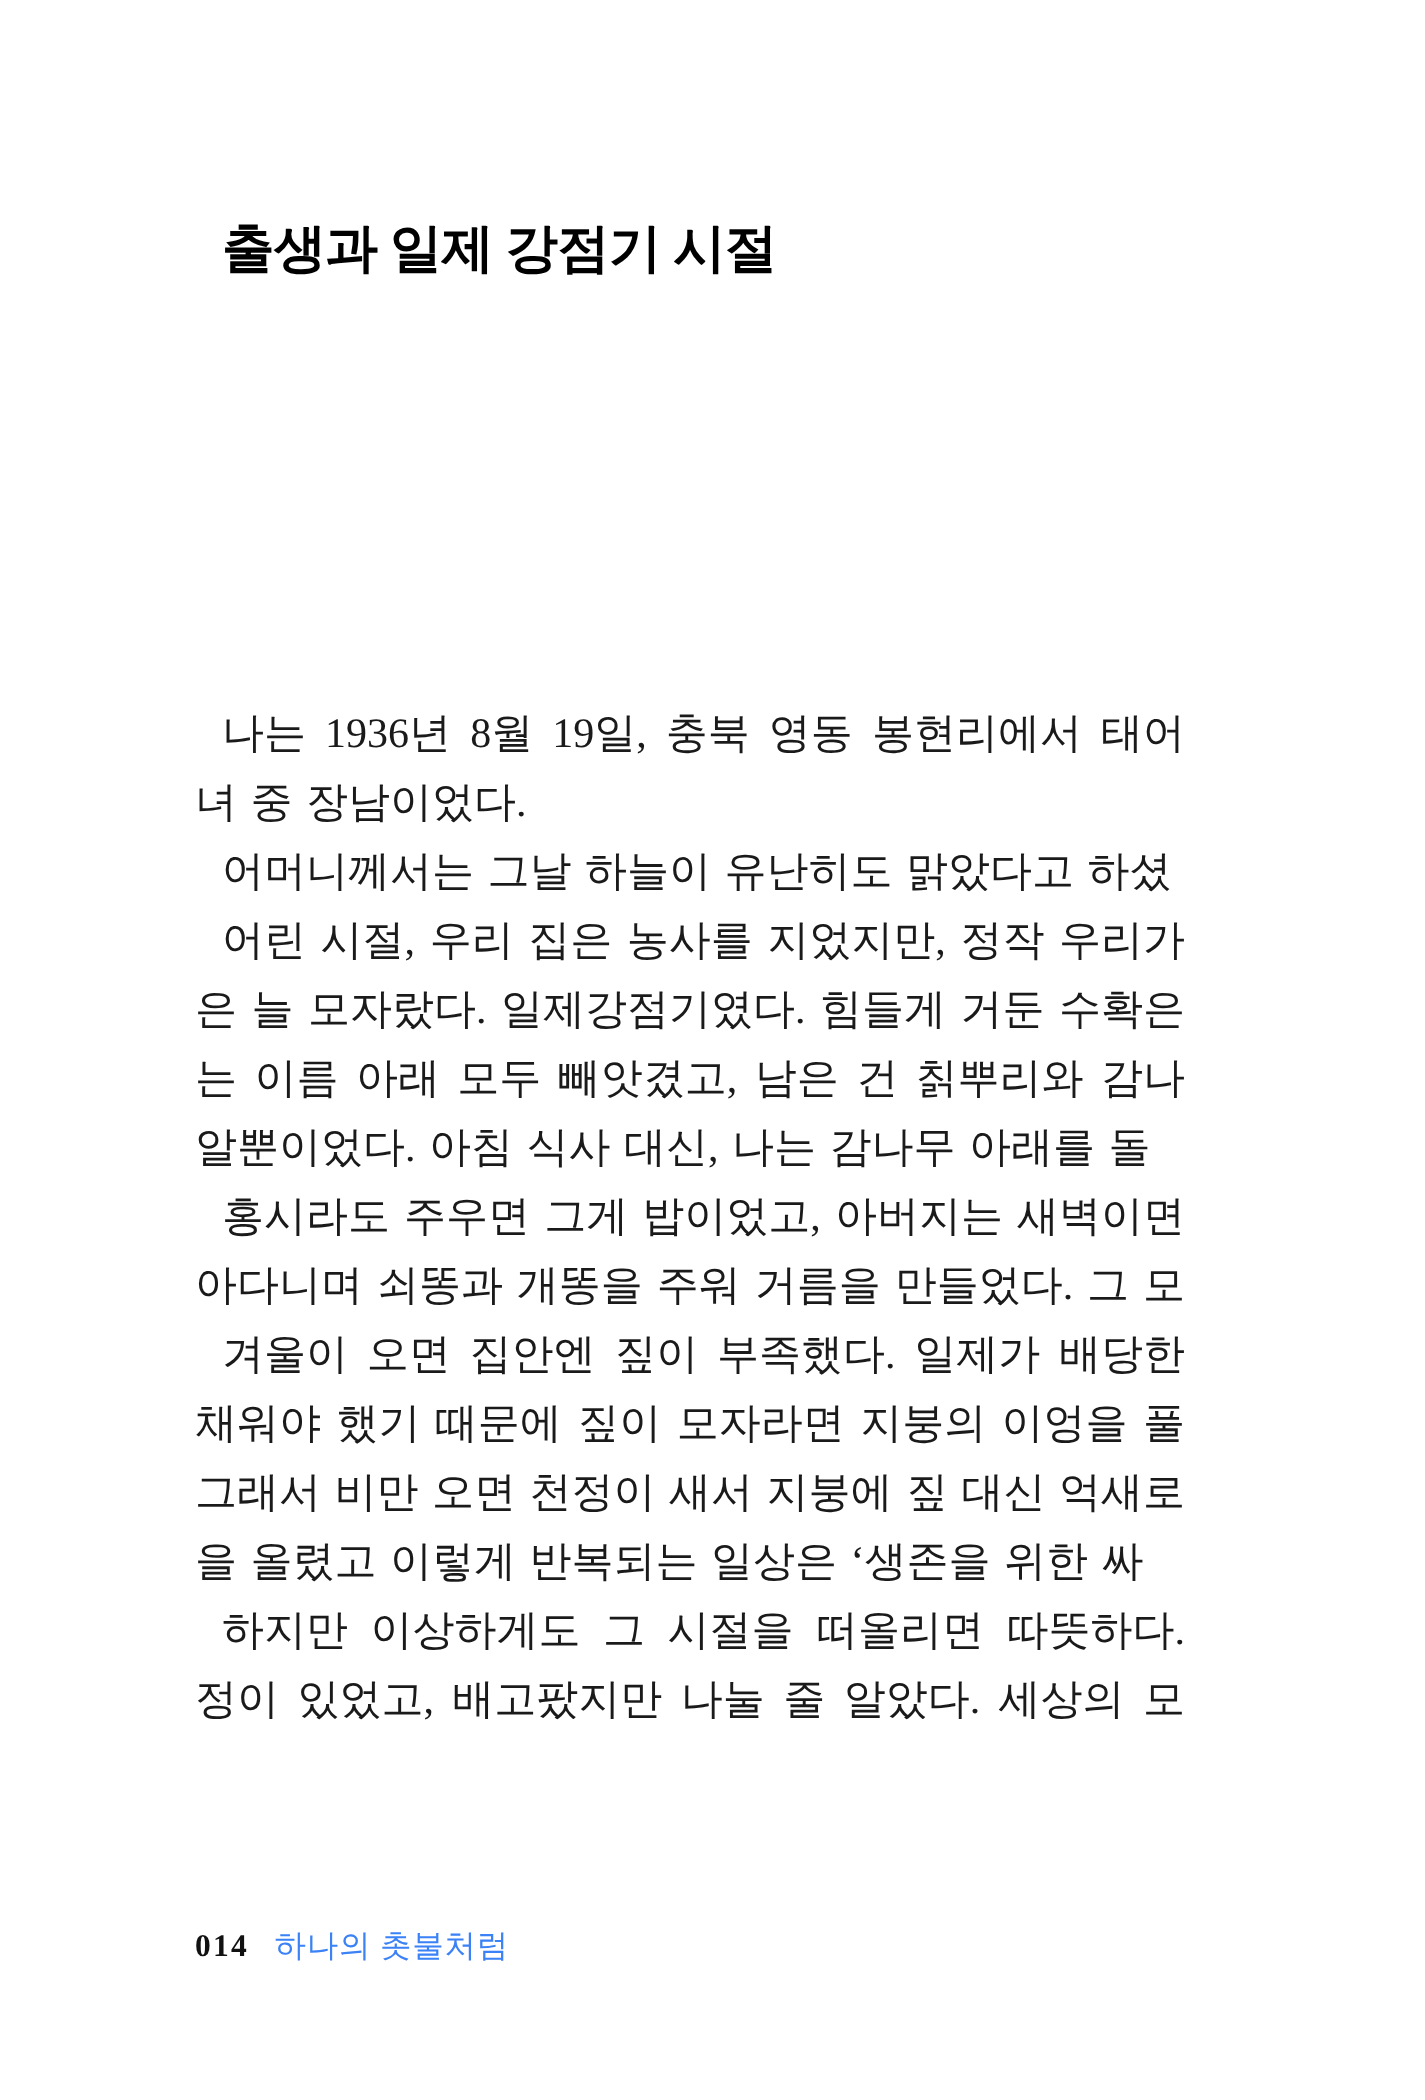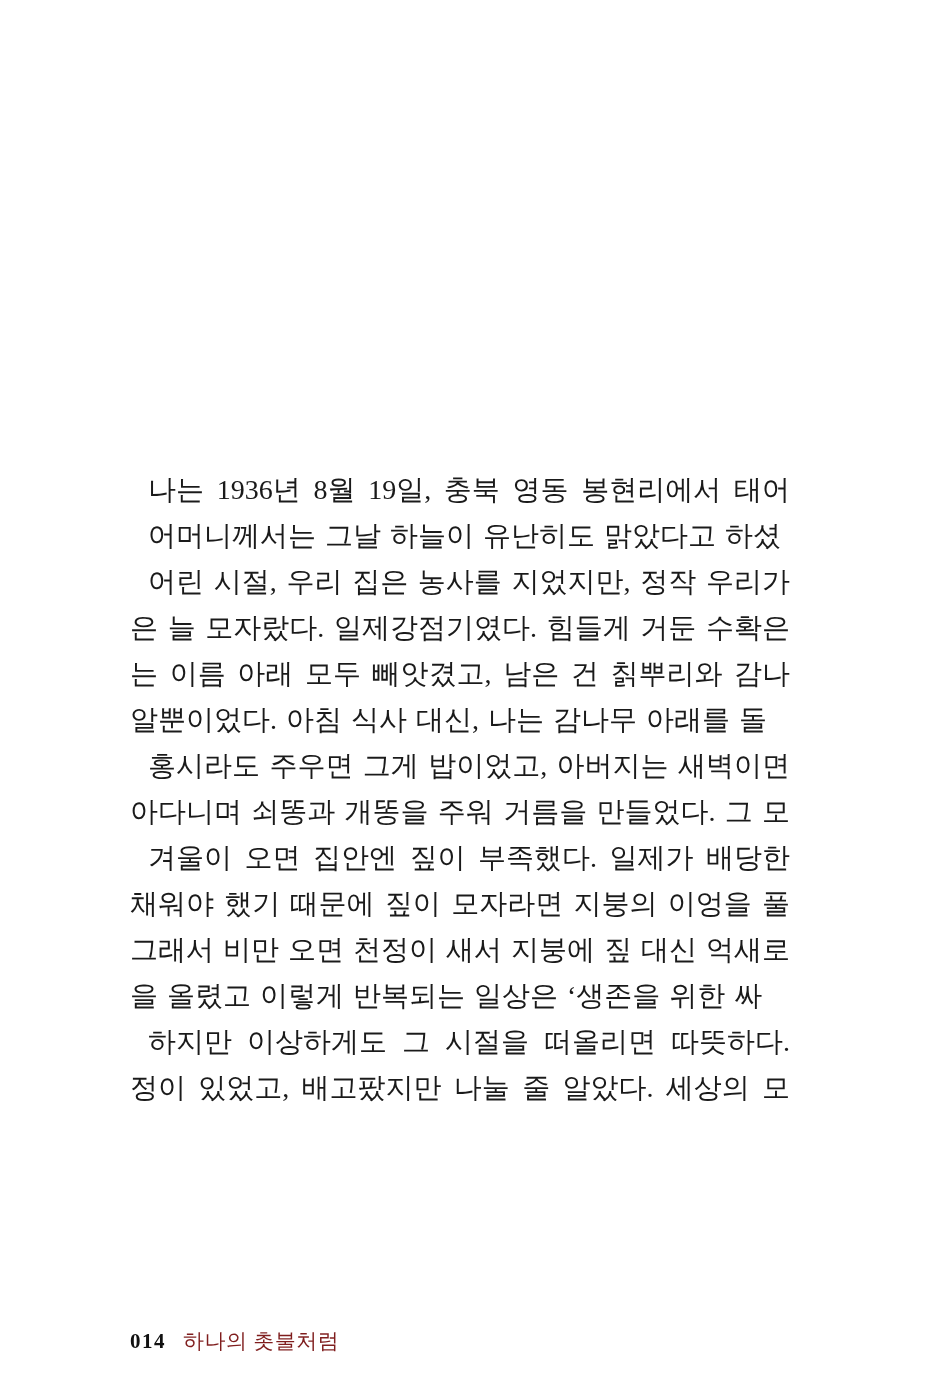--- a/index.html
+++ b/index.html
@@ -51,46 +51,47 @@
     text-align: justify;
     text-align-last: justify;
   }
   .page-footer {
     position: absolute;
     left: 130px;
     top: 1283px;
     display: flex;
     align-items: baseline;
     gap: 17px;
-    margin-top: 44px;
   }
   .page-number {
     font-size: 21px;
     font-weight: 700;
     letter-spacing: 1.5px;
     color: #111111;
   }
   .book-title {
     font-size: 21px;
     font-weight: 400;
-    color: #7f1d1d;
+    color: #3b82f6;
     letter-spacing: 0.5px;
   }
 </style>
 </head>
 <body>
 
 <div class="page">
 
   <header class="chapter-title">
+    <div class="title-line">출생과 일제 강점기 시절</div>
   </header>
 
   <main class="body-text">
 
   <div class="body-line indent justify">나는 1936년 8월 19일, 충북 영동 봉현리에서 태어났다. 3남 2</div>
+      <div class="body-line">녀 중 장남이었다.</div>
       <div class="body-line indent">어머니께서는 그날 하늘이 유난히도 맑았다고 하셨다.</div>
       <div class="body-line indent justify">어린 시절, 우리 집은 농사를 지었지만, 정작 우리가 먹을 곡식</div>
       <div class="body-line justify">은 늘 모자랐다. 일제강점기였다. 힘들게 거둔 수확은 ‘공출’이라</div>
       <div class="body-line justify">는 이름 아래 모두 빼앗겼고, 남은 건 칡뿌리와 감나무 밑의 감 몇</div>
       <div class="body-line">알뿐이었다. 아침 식사 대신, 나는 감나무 아래를 돌았다.</div>
       <div class="body-line indent justify">홍시라도 주우면 그게 밥이었고, 아버지는 새벽이면 마을을 돌</div>
       <div class="body-line justify">아다니며 쇠똥과 개똥을 주워 거름을 만들었다. 그 모습이, 내겐</div>
       <div class="body-line indent justify">겨울이 오면 집안엔 짚이 부족했다. 일제가 배당한 가마니 수를</div>
       <div class="body-line justify">채워야 했기 때문에 짚이 모자라면 지붕의 이엉을 풀어야 했다.</div>
       <div class="body-line justify">그래서 비만 오면 천정이 새서 지붕에 짚 대신 억새로 만든 이엉</div>

